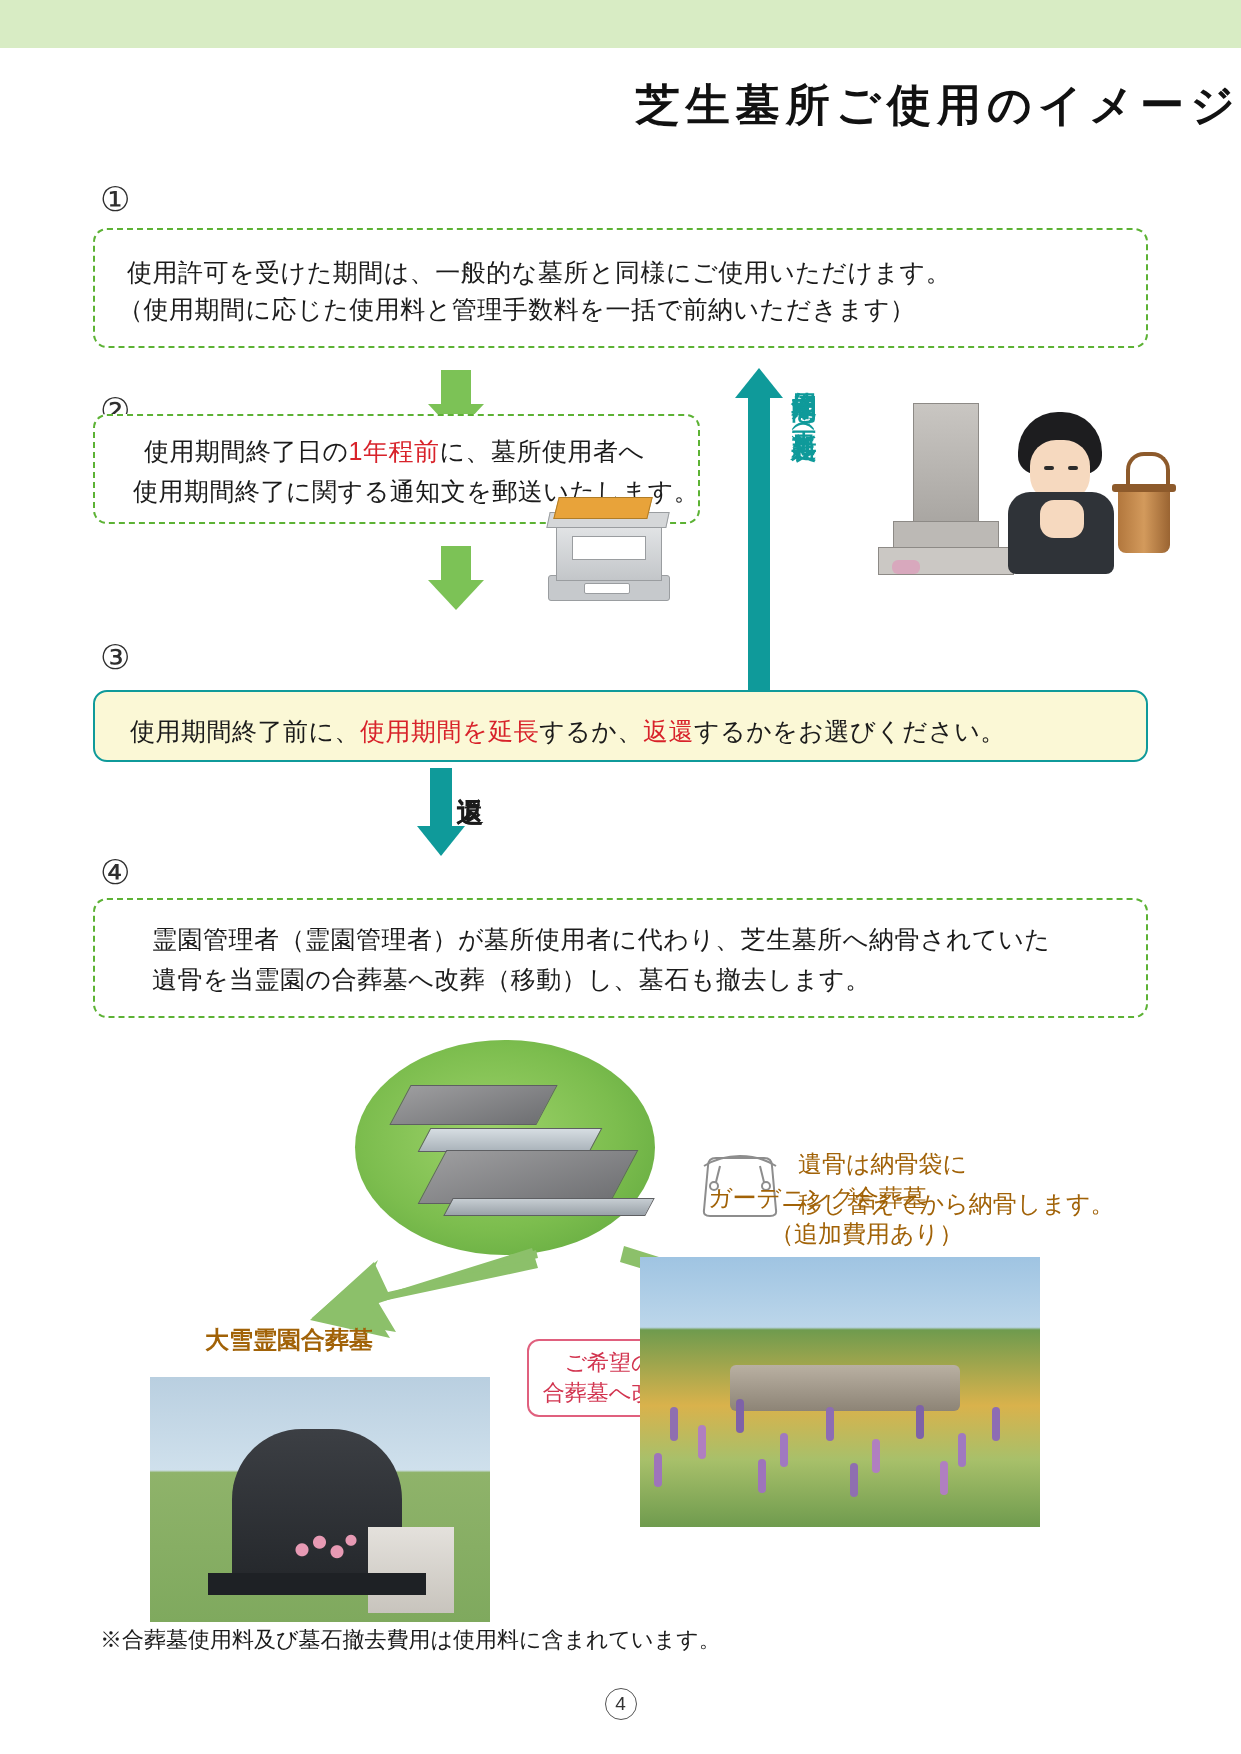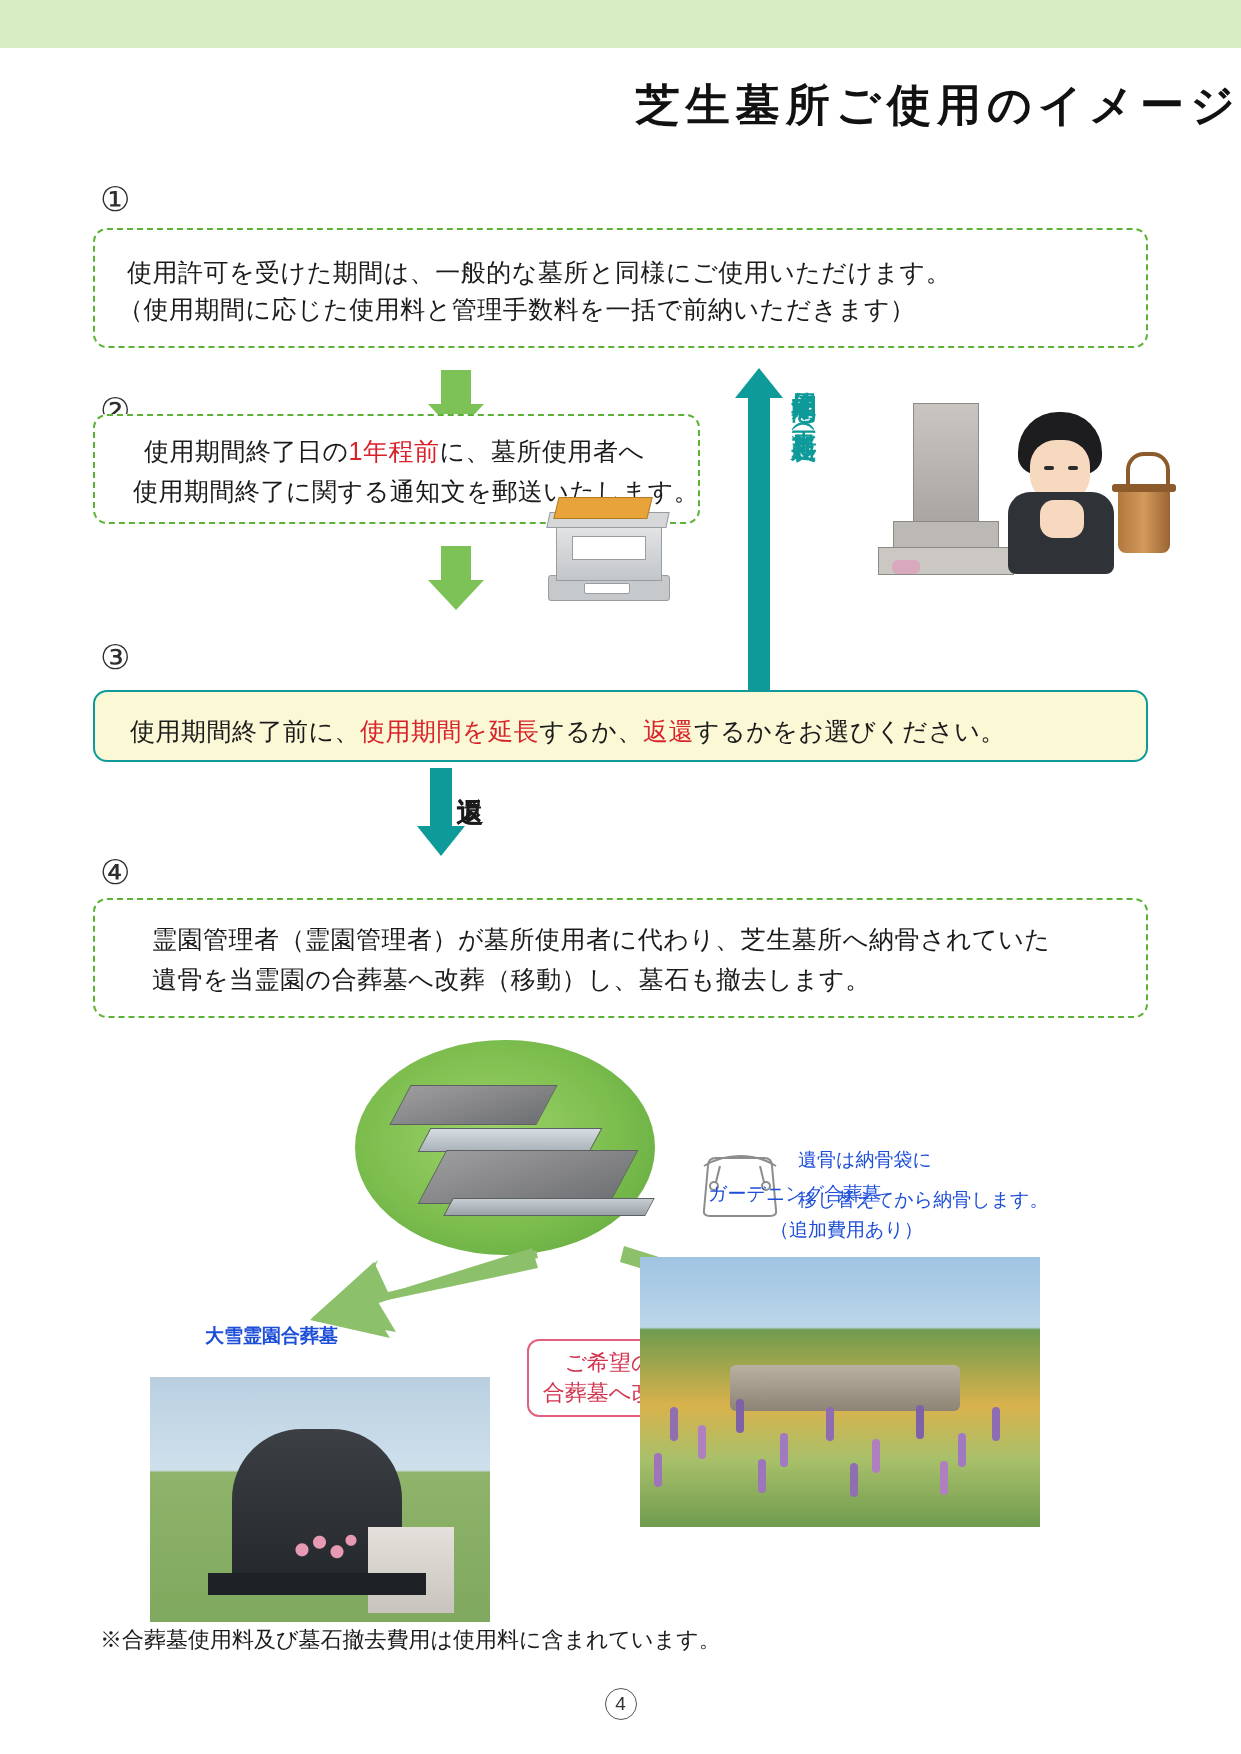--- a/index.html
+++ b/index.html
@@ -126,22 +126,22 @@
     writing-mode: vertical-rl;
     font-size: 27px;
     font-weight: bold;
     color: #1b1b1b;
     letter-spacing: 2px;
   }
 
   
   .caption {
     position: absolute;
-    font-size: 19px;
-    color: #1d4ed8;
+    font-size: 24px;
+    color: #a16207;
     line-height: 1.5;
     white-space: nowrap;
   }
   .photo {
     position: absolute;
     box-sizing: border-box;
   }
   .oval-grass {
     position: absolute;
     left: 355px; top: 1040px;

